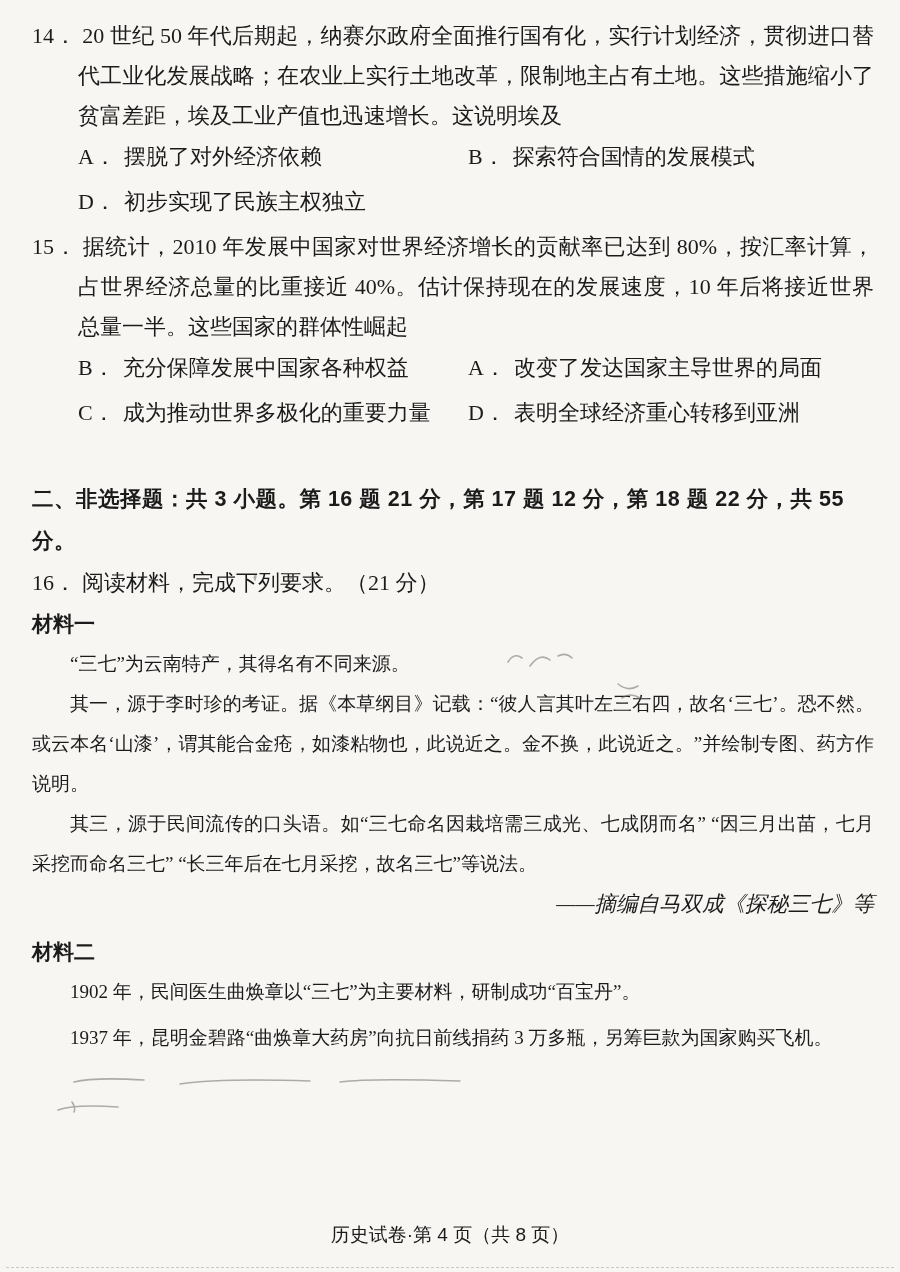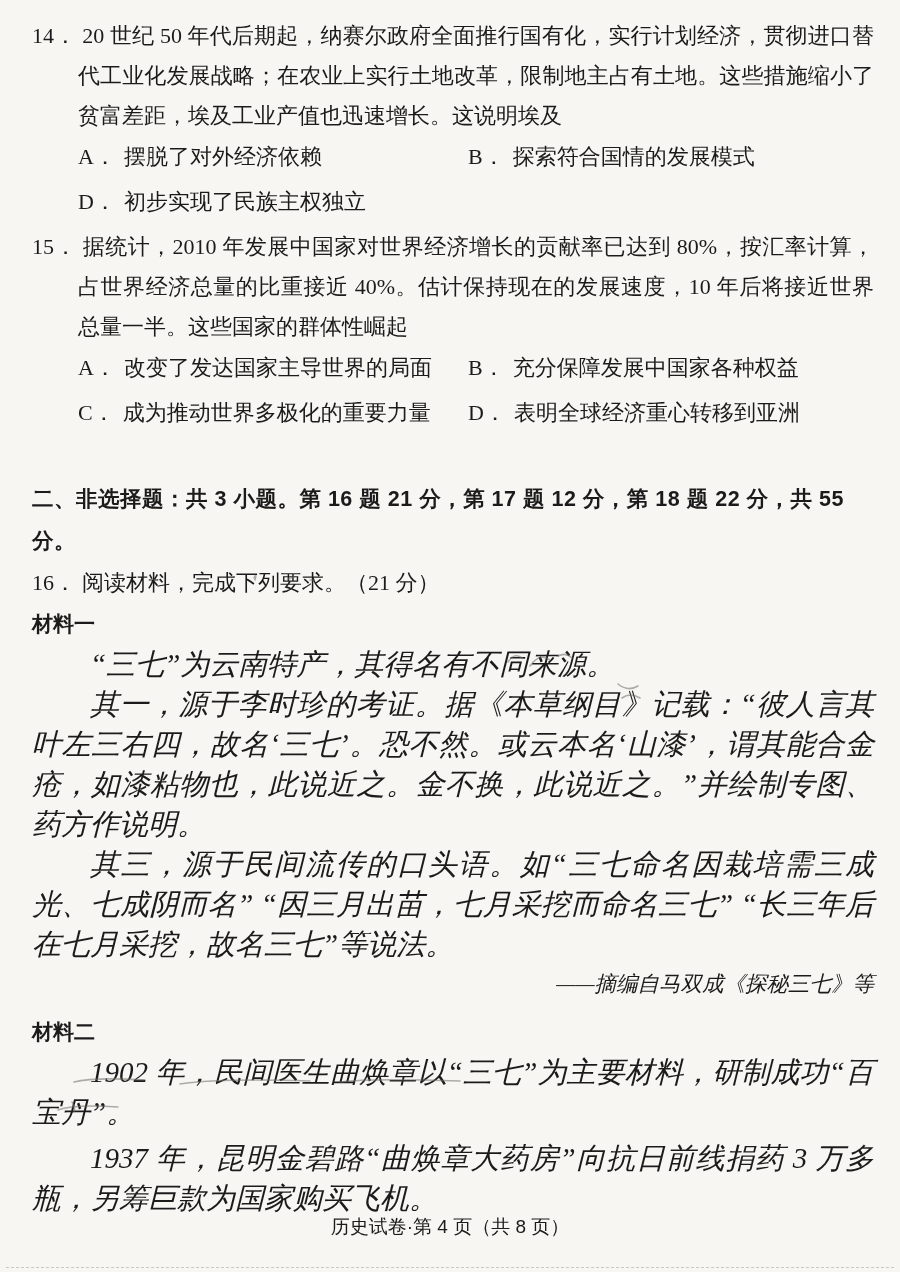--- a/index.html
+++ b/index.html
@@ -46,32 +46,31 @@
     font-weight:bold;
     line-height:40px;
     font-family:"Liberation Sans","DejaVu Sans",sans-serif;
     font-size:21px;
   }
   .material-para{
     margin:0;
     text-indent:2em;
     line-height:40px;
     text-align:justify;
-    font-style:italic;
-    font-size:29px;
+    font-size:19px;
   }
   .attribution{
     margin:0;
     line-height:40px;
     text-align:right;
     font-style:italic;
     font-size:21.5px;
   }
   .footer{
-    position:absolute;left:0;right:0;bottom:32px;
+    position:absolute;left:0;right:0;bottom:24px;
     text-align:center;
     font-size:19px;
     font-family:"Liberation Sans","DejaVu Sans",sans-serif;
   }
   .page-edge{
     position:absolute;left:6px;right:6px;bottom:4px;
     border-top:1px dashed #c9c8c2;
     height:0;
   }
   .pencil{
@@ -91,22 +90,22 @@
     <div class="options">
       <div class="option"><span class="opt-num">A．</span><span>摆脱了对外经济依赖</span></div>
       <div class="option"><span class="opt-num">B．</span><span>探索符合国情的发展模式</span></div>
       <div class="option"><span class="opt-num">D．</span><span>初步实现了民族主权独立</span></div>
     </div>
   </div>
 
   <div>
     <p class="q-text"><span class="q-num">15．</span><span>据统计，2010 年发展中国家对世界经济增长的贡献率已达到 80%，按汇率计算，占世界经济总量的比重接近 40%。估计保持现在的发展速度，10 年后将接近世界总量一半。这些国家的群体性崛起</span></p>
     <div class="options">
+      <div class="option"><span class="opt-num">B．</span><span>充分保障发展中国家各种权益</span></div>
       <div class="option"><span class="opt-num">A．</span><span>改变了发达国家主导世界的局面</span></div>
-      <div class="option"><span class="opt-num">B．</span><span>充分保障发展中国家各种权益</span></div>
       <div class="option"><span class="opt-num">C．</span><span>成为推动世界多极化的重要力量</span></div>
       <div class="option"><span class="opt-num">D．</span><span>表明全球经济重心转移到亚洲</span></div>
     </div>
   </div>
 
   <p class="section-header">二、非选择题：共 3 小题。第 16 题 21 分，第 17 题 12 分，第 18 题 22 分，共 55 分。</p>
 
   <p class="q-text q16-line"><span class="q-num">16．</span><span>阅读材料，完成下列要求。（21 分）</span></p>
 
   <p class="material-title">材料一</p>

